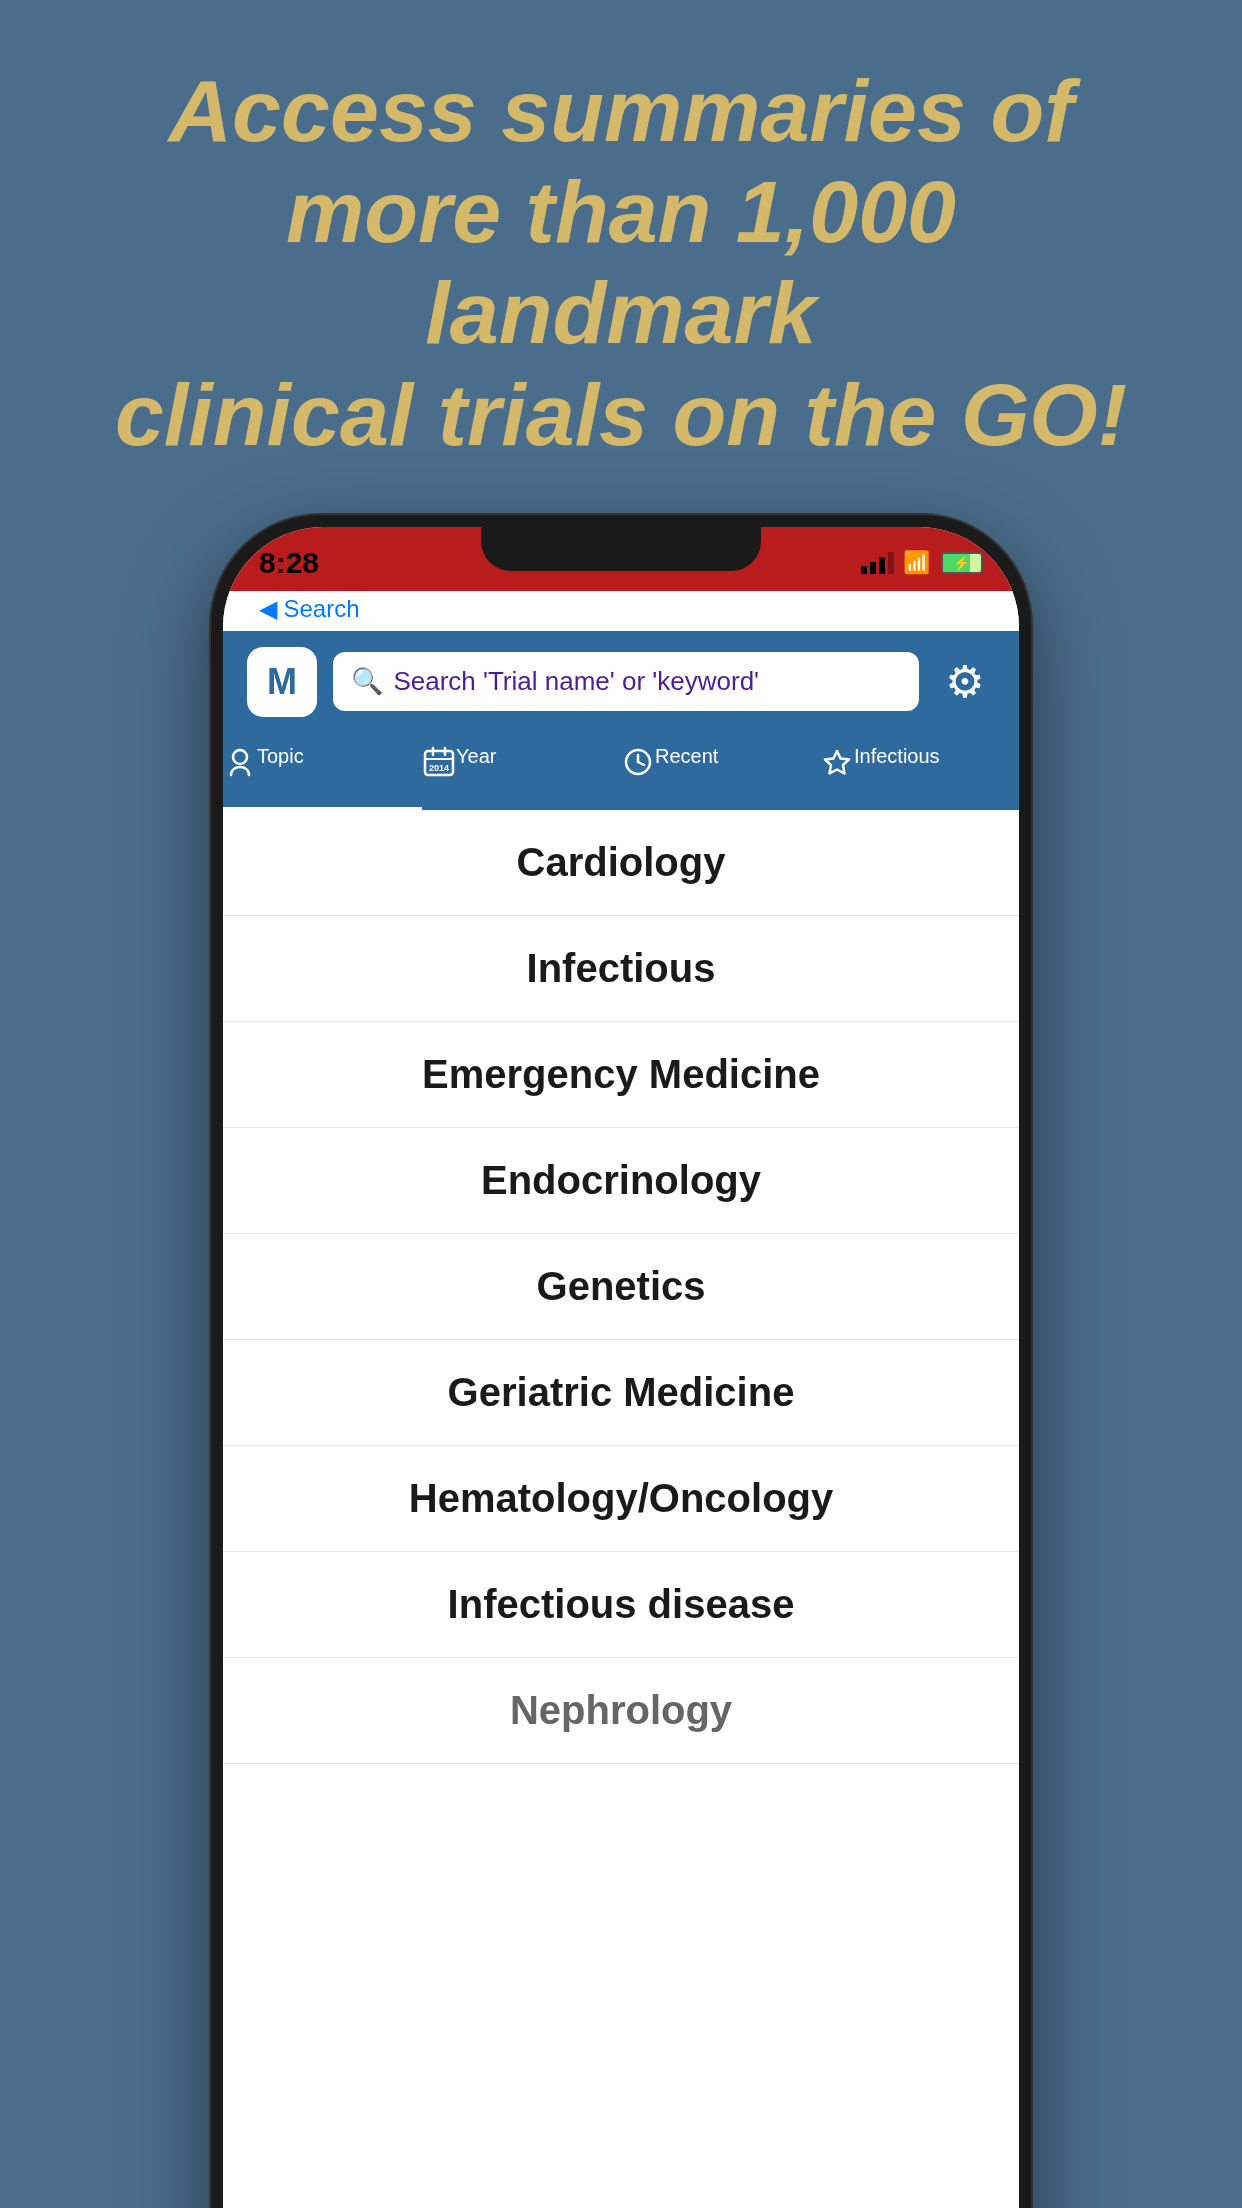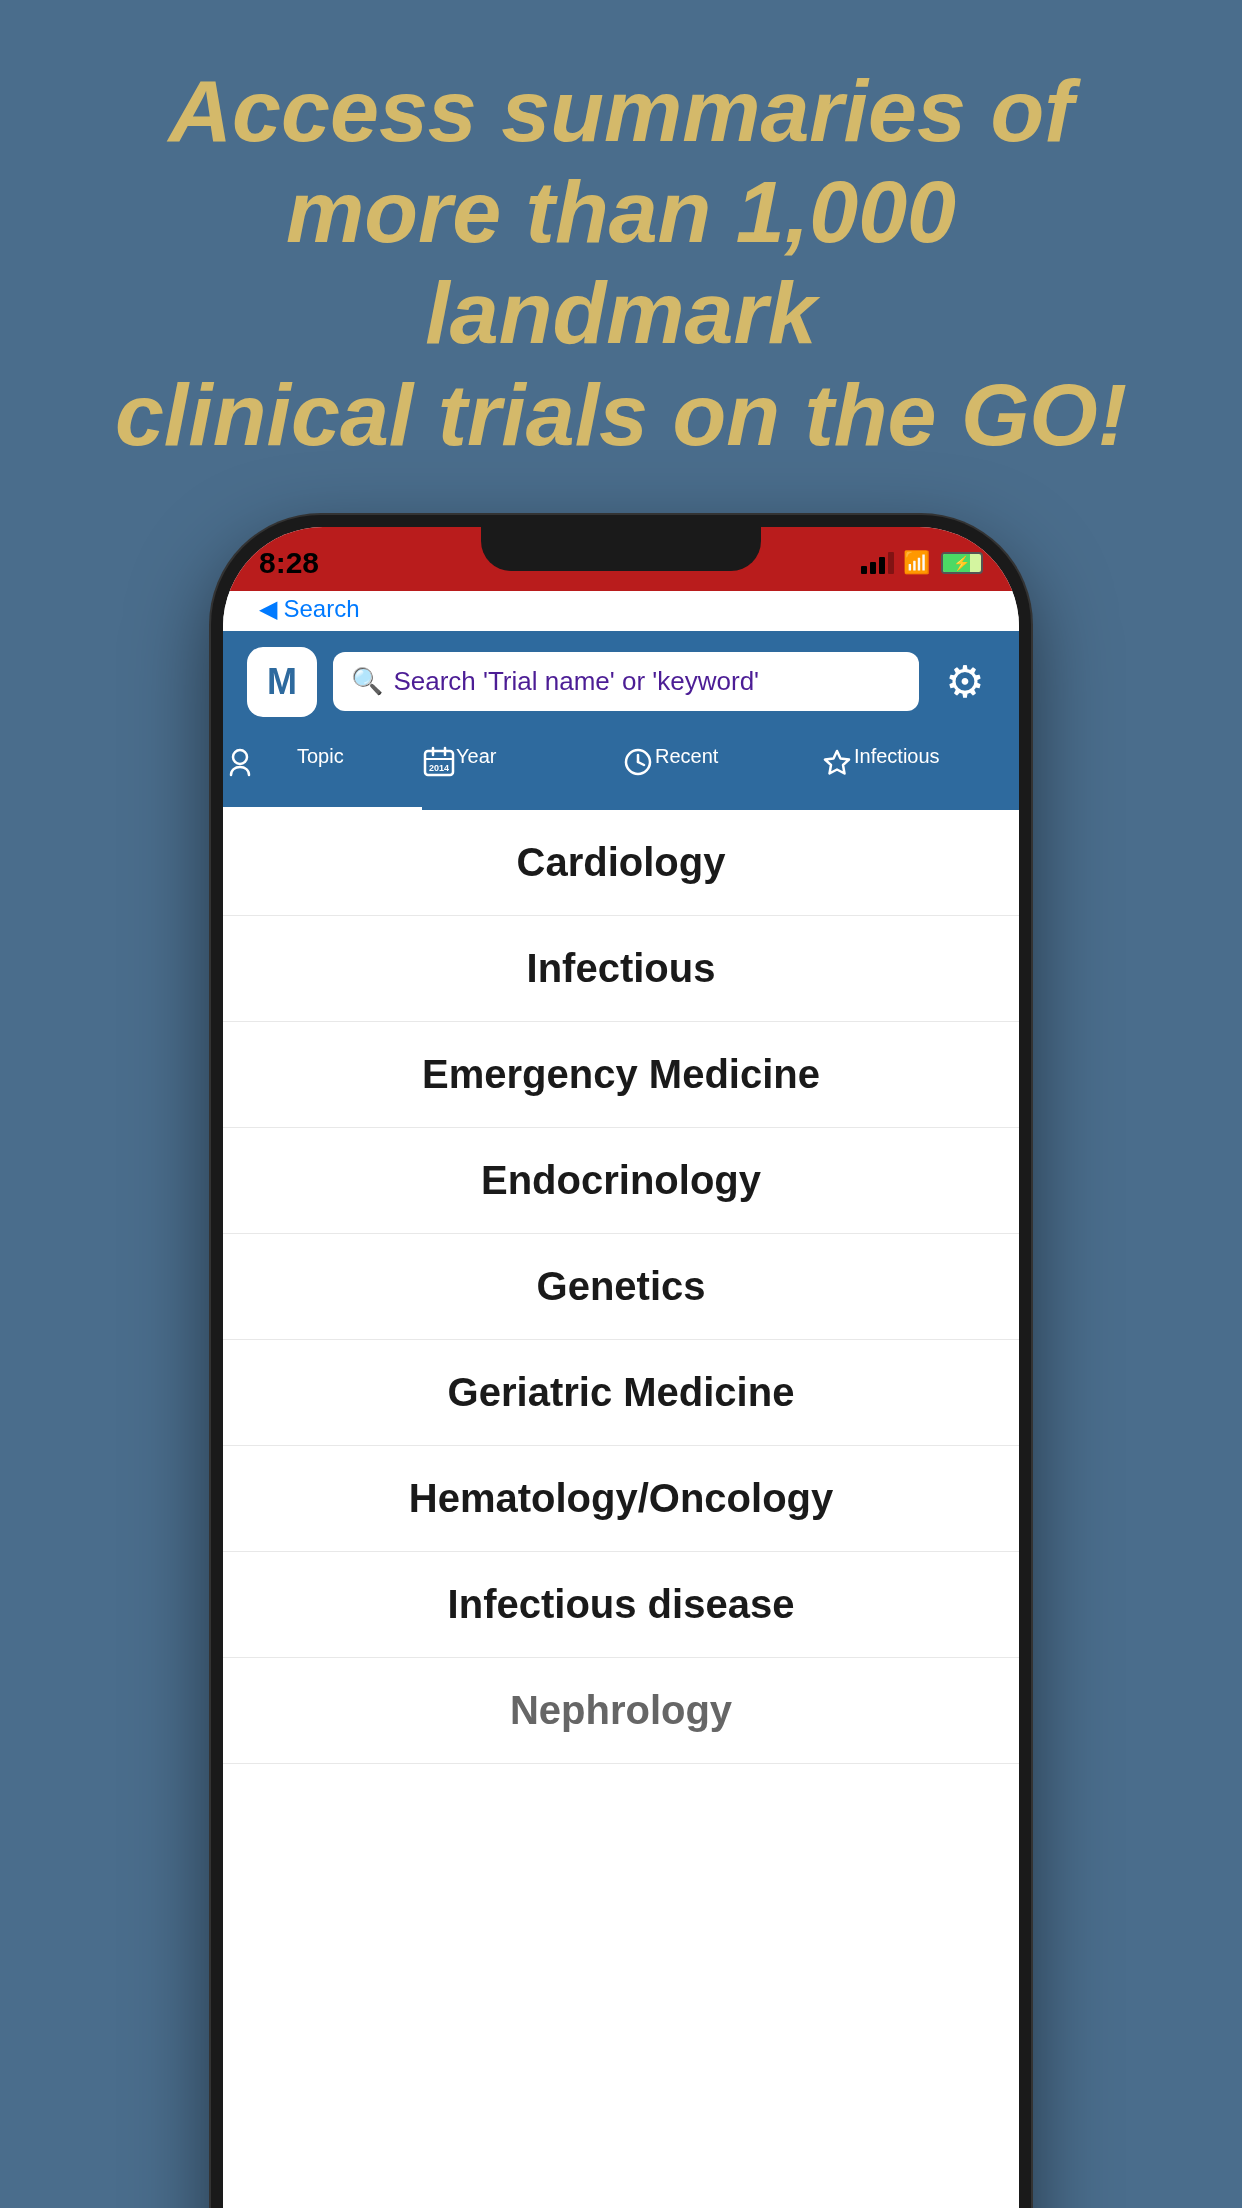--- a/index.html
+++ b/index.html
@@ -248,21 +248,20 @@
       flex-direction: row;
       align-items: flex-start;
       padding: 12px 0 16px;
       color: #fff;
       cursor: pointer;
       position: relative;
     }
 
     .tab-item.active {
       border-bottom: 3px solid #fff;
-      gap: 40px;
     }
 
     .tab-icon {
       font-size: 34px;
       margin-bottom: 4px;
     }
 
     .tab-label {
       font-size: 20px;
       font-weight: 500;

